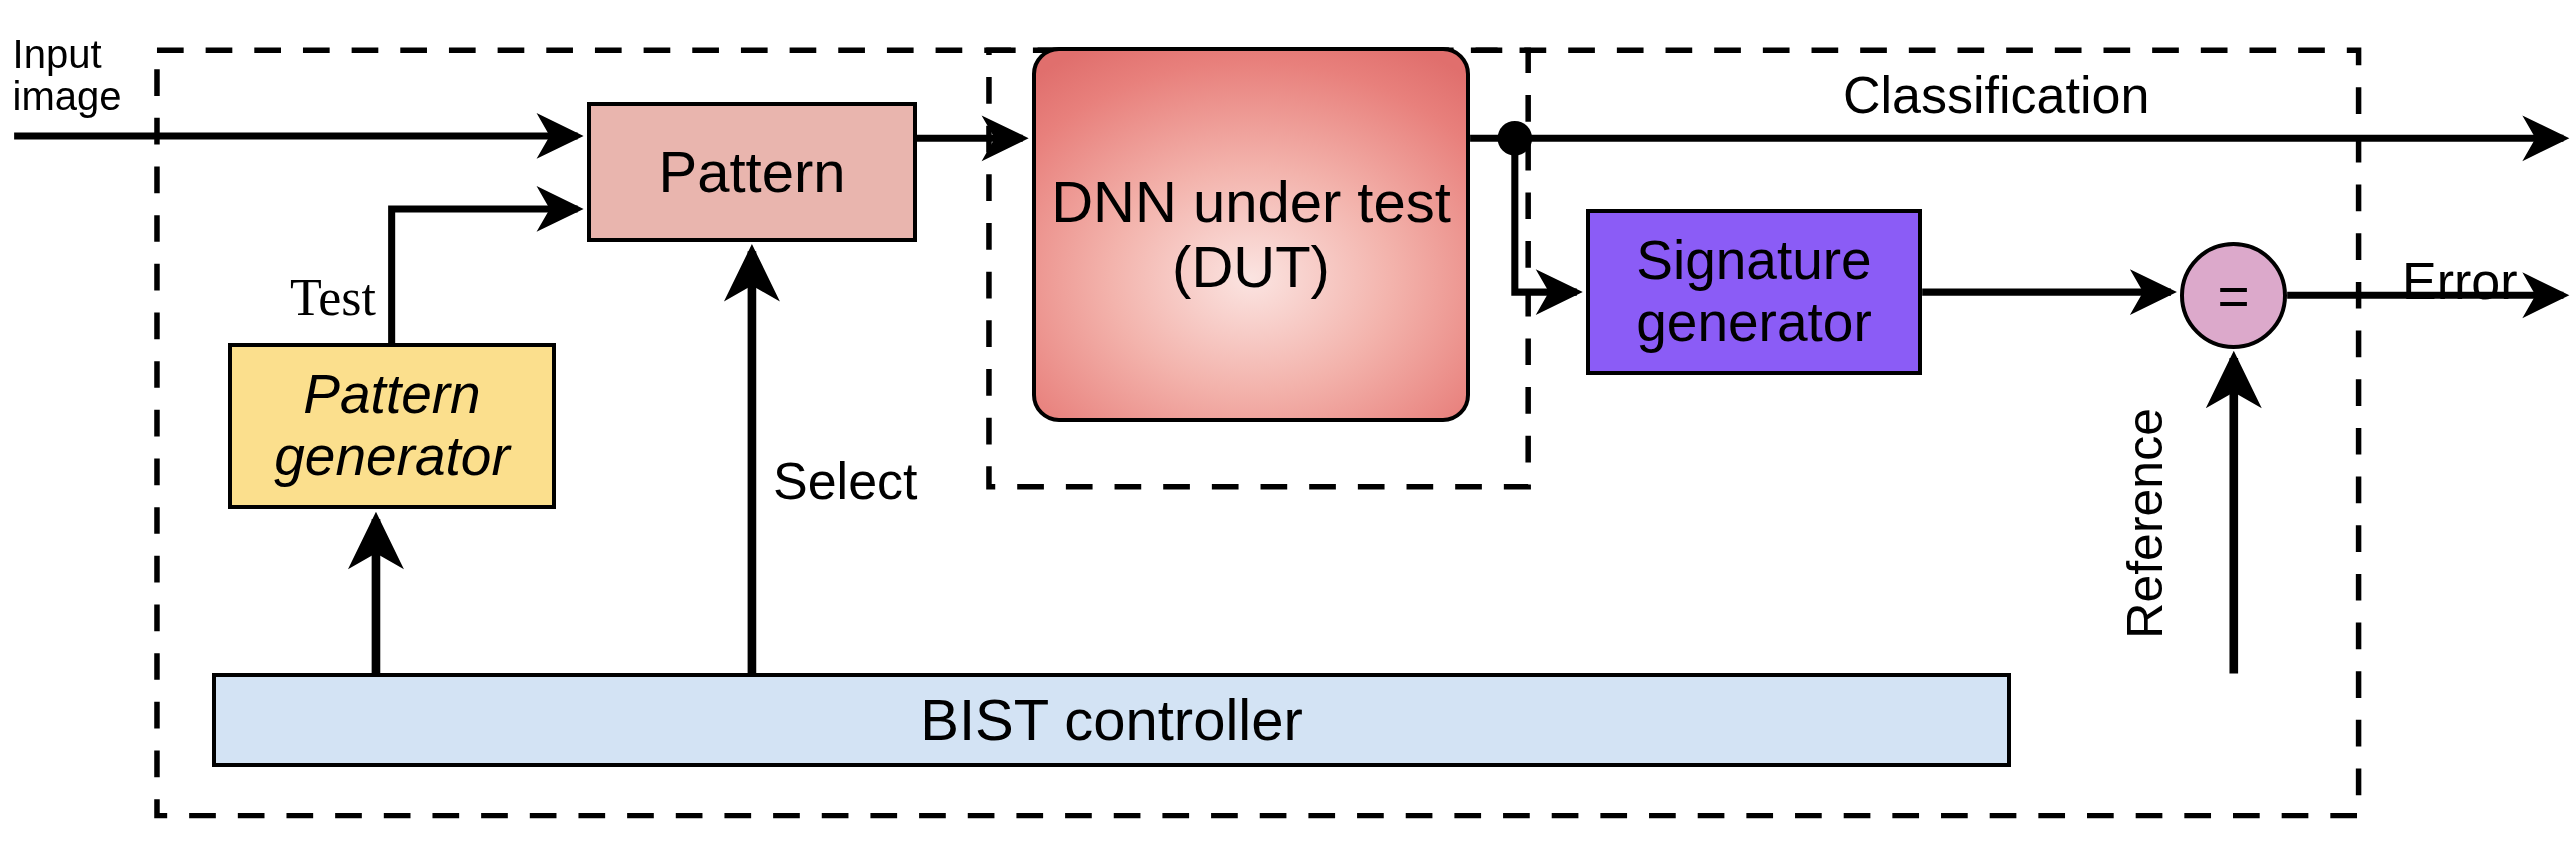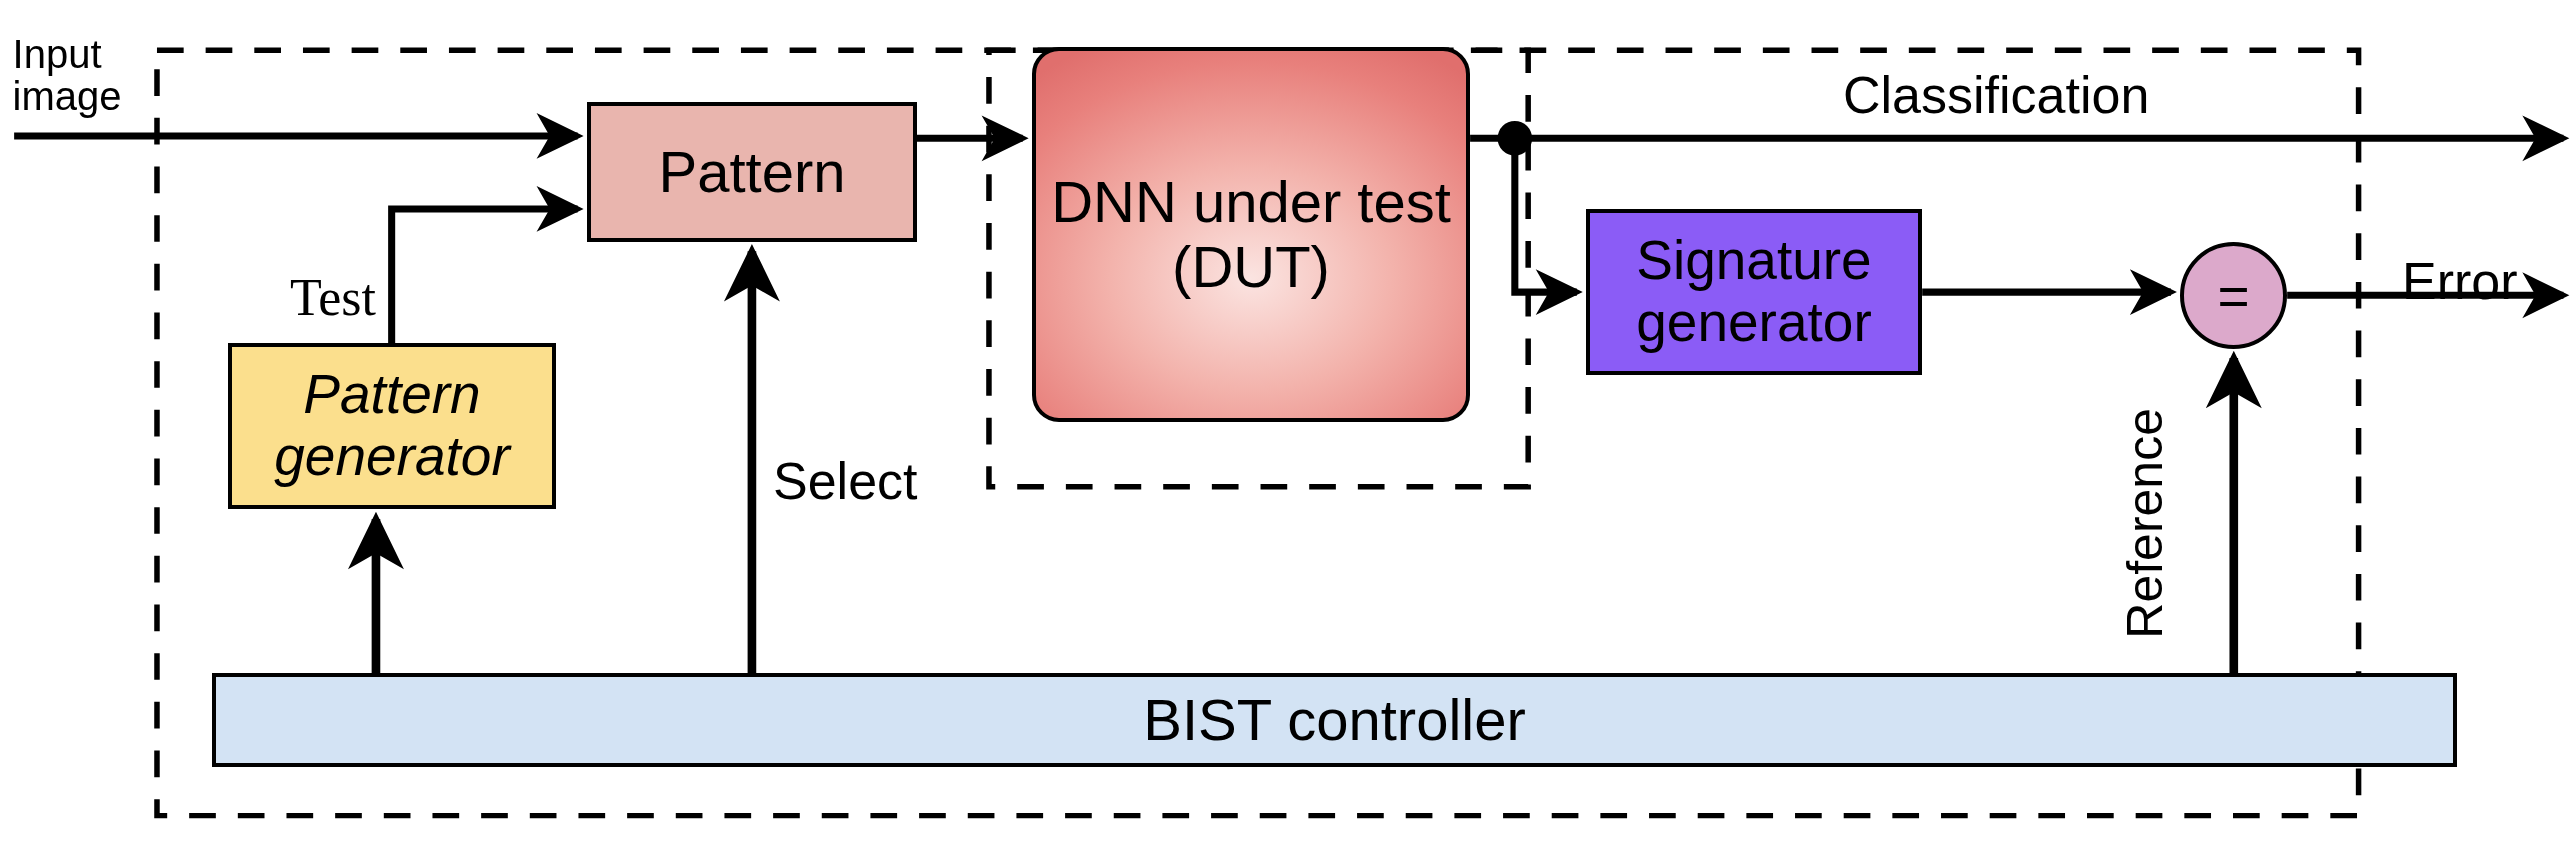--- a/index.html
+++ b/index.html
@@ -56,21 +56,21 @@
                  #fbe4e1 0%, #f3b3ac 42%, #e8807c 82%, #e06f6d 100%);
     font-size: 58px;
     border-radius: 27px;
   }
   #signature-block {
     left: 1586px; top: 209px; width: 336px; height: 166px;
     background: #8b5cf6;
     font-size: 55px;
   }
   #bist-block {
-    left: 212px; top: 673px; width: 2245px; height: 94px;
+    left: 212px; top: 673px; width: 1799px; height: 94px;
     background: #d3e3f4;
     font-size: 58px;
   }
   #pattern-block {
     left: 228px; top: 343px; width: 328px; height: 166px;
     background: #fbdf8d;
     font-size: 55px;
     font-style: italic;
   }
   #comparator {

